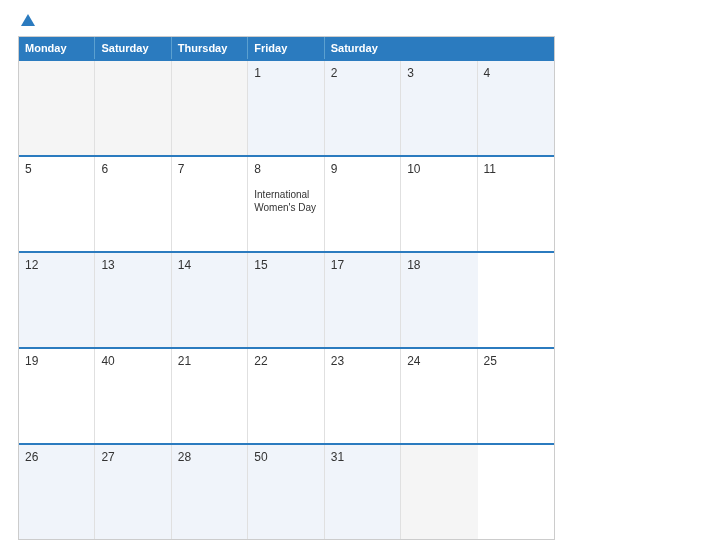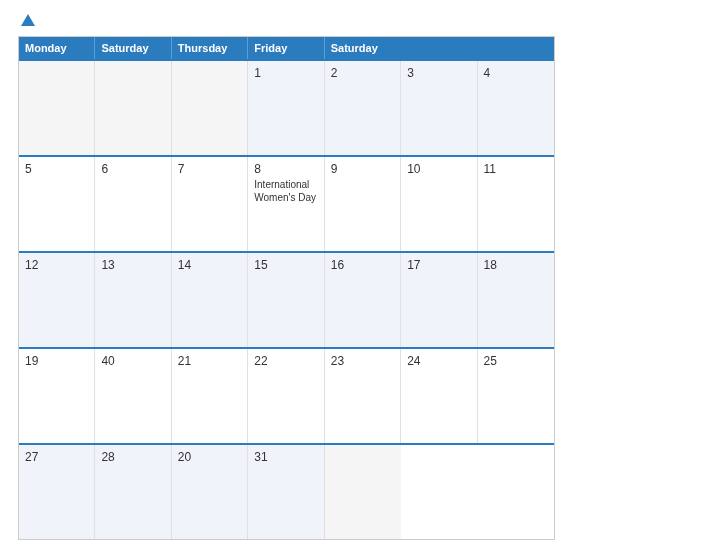--- a/index.html
+++ b/index.html
@@ -124,21 +124,21 @@
     .day-num {
       font-size: 12px;
       color: #333;
       display: block;
       margin-bottom: 2px;
     }
     .event-text {
       font-size: 10px;
       color: #333;
       line-height: 1.3;
-      margin-top: 2px;
+      margin-top: 12px;
     }
   </style>
 </head>
 <body>
 
 <div class="page">
 
   <div class="header">
 
     <div class="logo-wrapper">
@@ -213,23 +213,20 @@
           <div class="cal-cell shaded">
             <span class="day-num">13</span>
           </div>
           <div class="cal-cell shaded">
             <span class="day-num">14</span>
           </div>
           <div class="cal-cell shaded">
             <span class="day-num">15</span>
           </div>
           <div class="cal-cell shaded">
-            <span class="day-num">16</span>
-          </div>
-          <div class="cal-cell shaded">
             <span class="day-num">17</span>
           </div>
           <div class="cal-cell shaded">
             <span class="day-num">18</span>
           </div>
         </div>
         <div class="cal-week">
           <div class="cal-cell">
             <span class="day-num">19</span>
           </div>
@@ -247,27 +244,30 @@
           </div>
           <div class="cal-cell">
             <span class="day-num">24</span>
           </div>
           <div class="cal-cell">
             <span class="day-num">25</span>
           </div>
         </div>
         <div class="cal-week">
           <div class="cal-cell shaded">
+            <span class="day-num">26</span>
+          </div>
+          <div class="cal-cell shaded">
             <span class="day-num">27</span>
           </div>
           <div class="cal-cell shaded">
             <span class="day-num">28</span>
           </div>
           <div class="cal-cell shaded">
-            <span class="day-num">20</span>
+            <span class="day-num">50</span>
           </div>
           <div class="cal-cell shaded">
             <span class="day-num">31</span>
           </div>
           <div class="cal-cell empty"></div>
         </div>
       </div>
   </div>
 </div>
 

